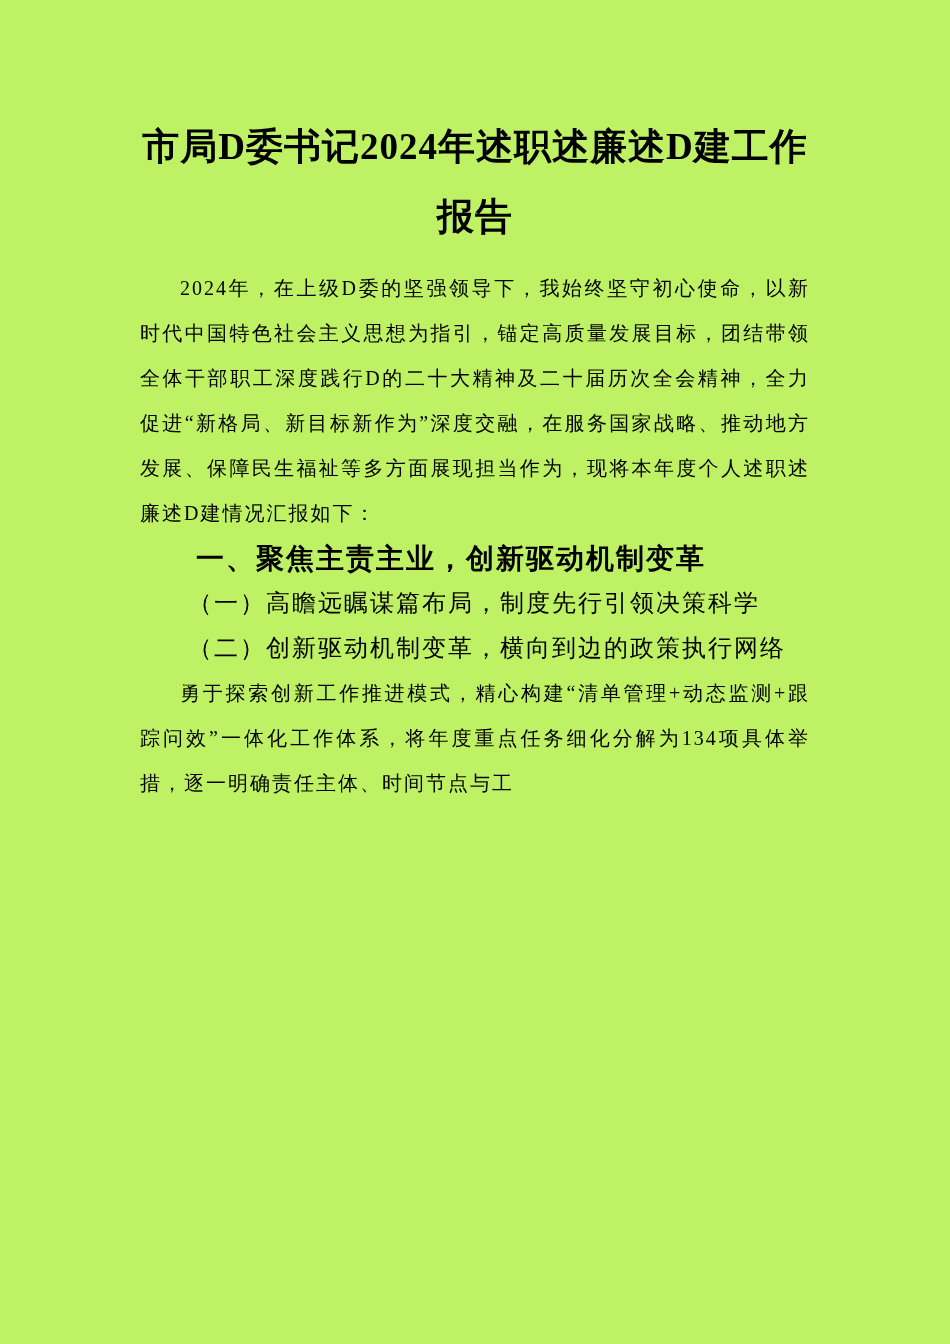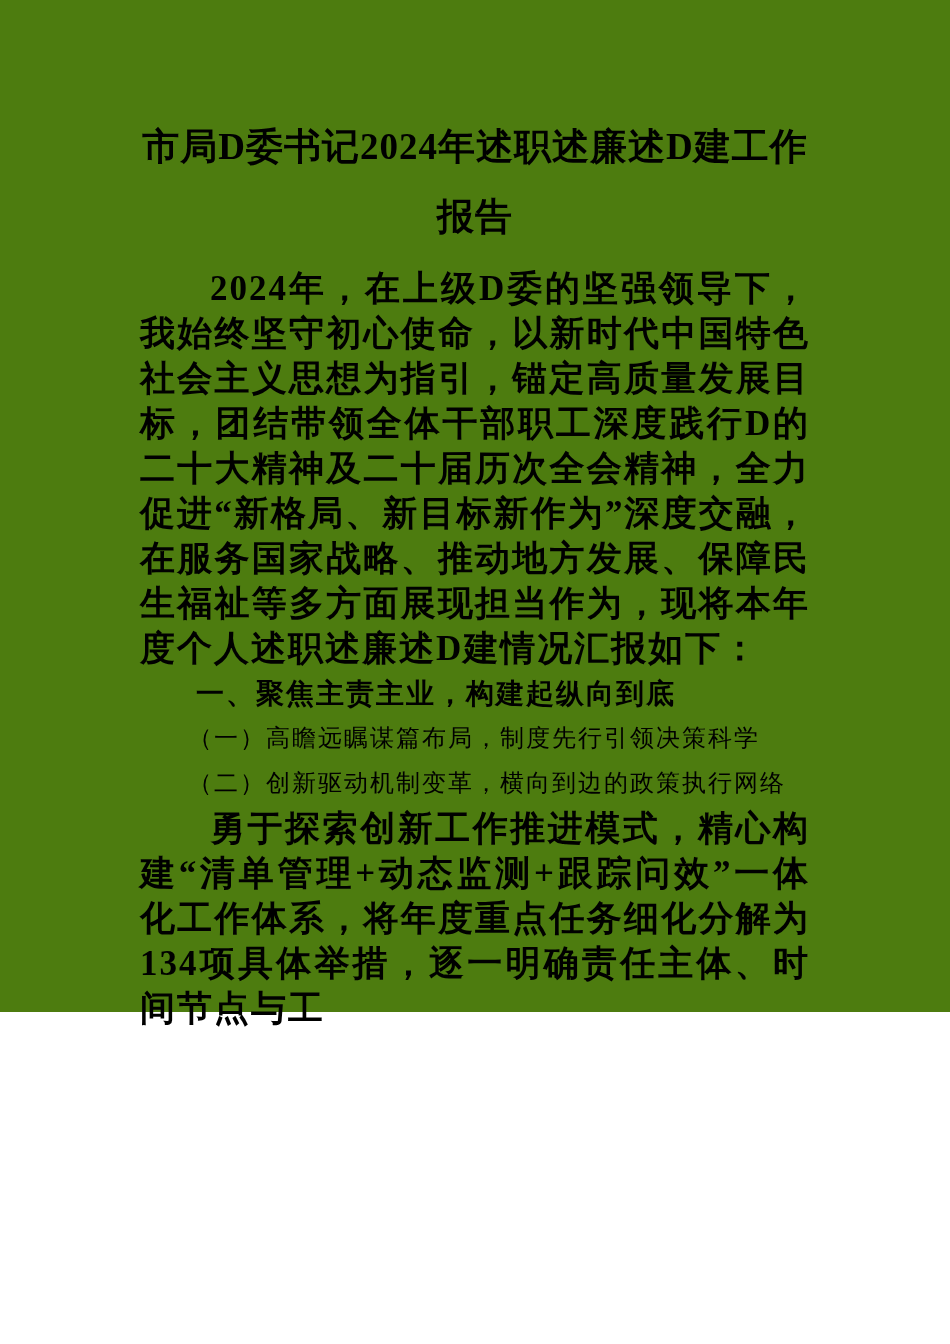--- a/index.html
+++ b/index.html
@@ -6,38 +6,38 @@
     margin: 0;
     padding: 0;
     width: 950px;
     height: 1344px;
     background: #ffffff;
     overflow: hidden;
   }
   .page {
     box-sizing: border-box;
     width: 950px;
-    height: 1012px;
+    height: 1344px;
     padding: 112px 140px 0 140px;
-    background: #4d7c0f;
+    background: #bef264;
     color: #000000;
   }
   .doc-title {
     font-family: "Liberation Serif", "DejaVu Serif", serif;
     font-weight: 700;
     font-size: 37px;
     line-height: 70px;
     text-align: center;
     letter-spacing: 1px;
     margin: 0 0 14px 0;
   }
   .body-text {
     font-family: "Liberation Serif", "DejaVu Serif", serif;
-    font-weight: 700;
-    font-size: 35px;
+    font-weight: 400;
+    font-size: 20px;
     line-height: 45px;
     letter-spacing: 2px;
     text-align: justify;
     text-indent: 2em;
     margin: 0;
     word-break: break-all;
   }
   .section-heading {
     font-family: "Liberation Sans", "DejaVu Sans", sans-serif;
     font-weight: 700;
@@ -60,21 +60,21 @@
   }
 </style>
 </head>
 <body>
 
 <div class="page">
   <h1 class="doc-title">市局D委书记2024年述职述廉述D建工作报告</h1>
 
   <p class="body-text">2024年，在上级D委的坚强领导下，我始终坚守初心使命，以新时代中国特色社会主义思想为指引，锚定高质量发展目标，团结带领全体干部职工深度践行D的二十大精神及二十届历次全会精神，全力促进“新格局、新目标新作为”深度交融，在服务国家战略、推动地方发展、保障民生福祉等多方面展现担当作为，现将本年度个人述职述廉述D建情况汇报如下：</p>
 
-  <h2 class="section-heading">一、聚焦主责主业，构建起纵向到底</h2>
+  <h2 class="section-heading">一、聚焦主责主业，创新驱动机制变革</h2>
 
   <h3 class="subsection-heading">（一）高瞻远瞩谋篇布局，制度先行引领决策科学</h3>
 
 
   <h3 class="subsection-heading">（二）创新驱动机制变革，横向到边的政策执行网络</h3>
 
   <p class="body-text">勇于探索创新工作推进模式，精心构建“清单管理+动态监测+跟踪问效”一体化工作体系，将年度重点任务细化分解为134项具体举措，逐一明确责任主体、时间节点与工</p>
 </div>
 
 </body></html>

